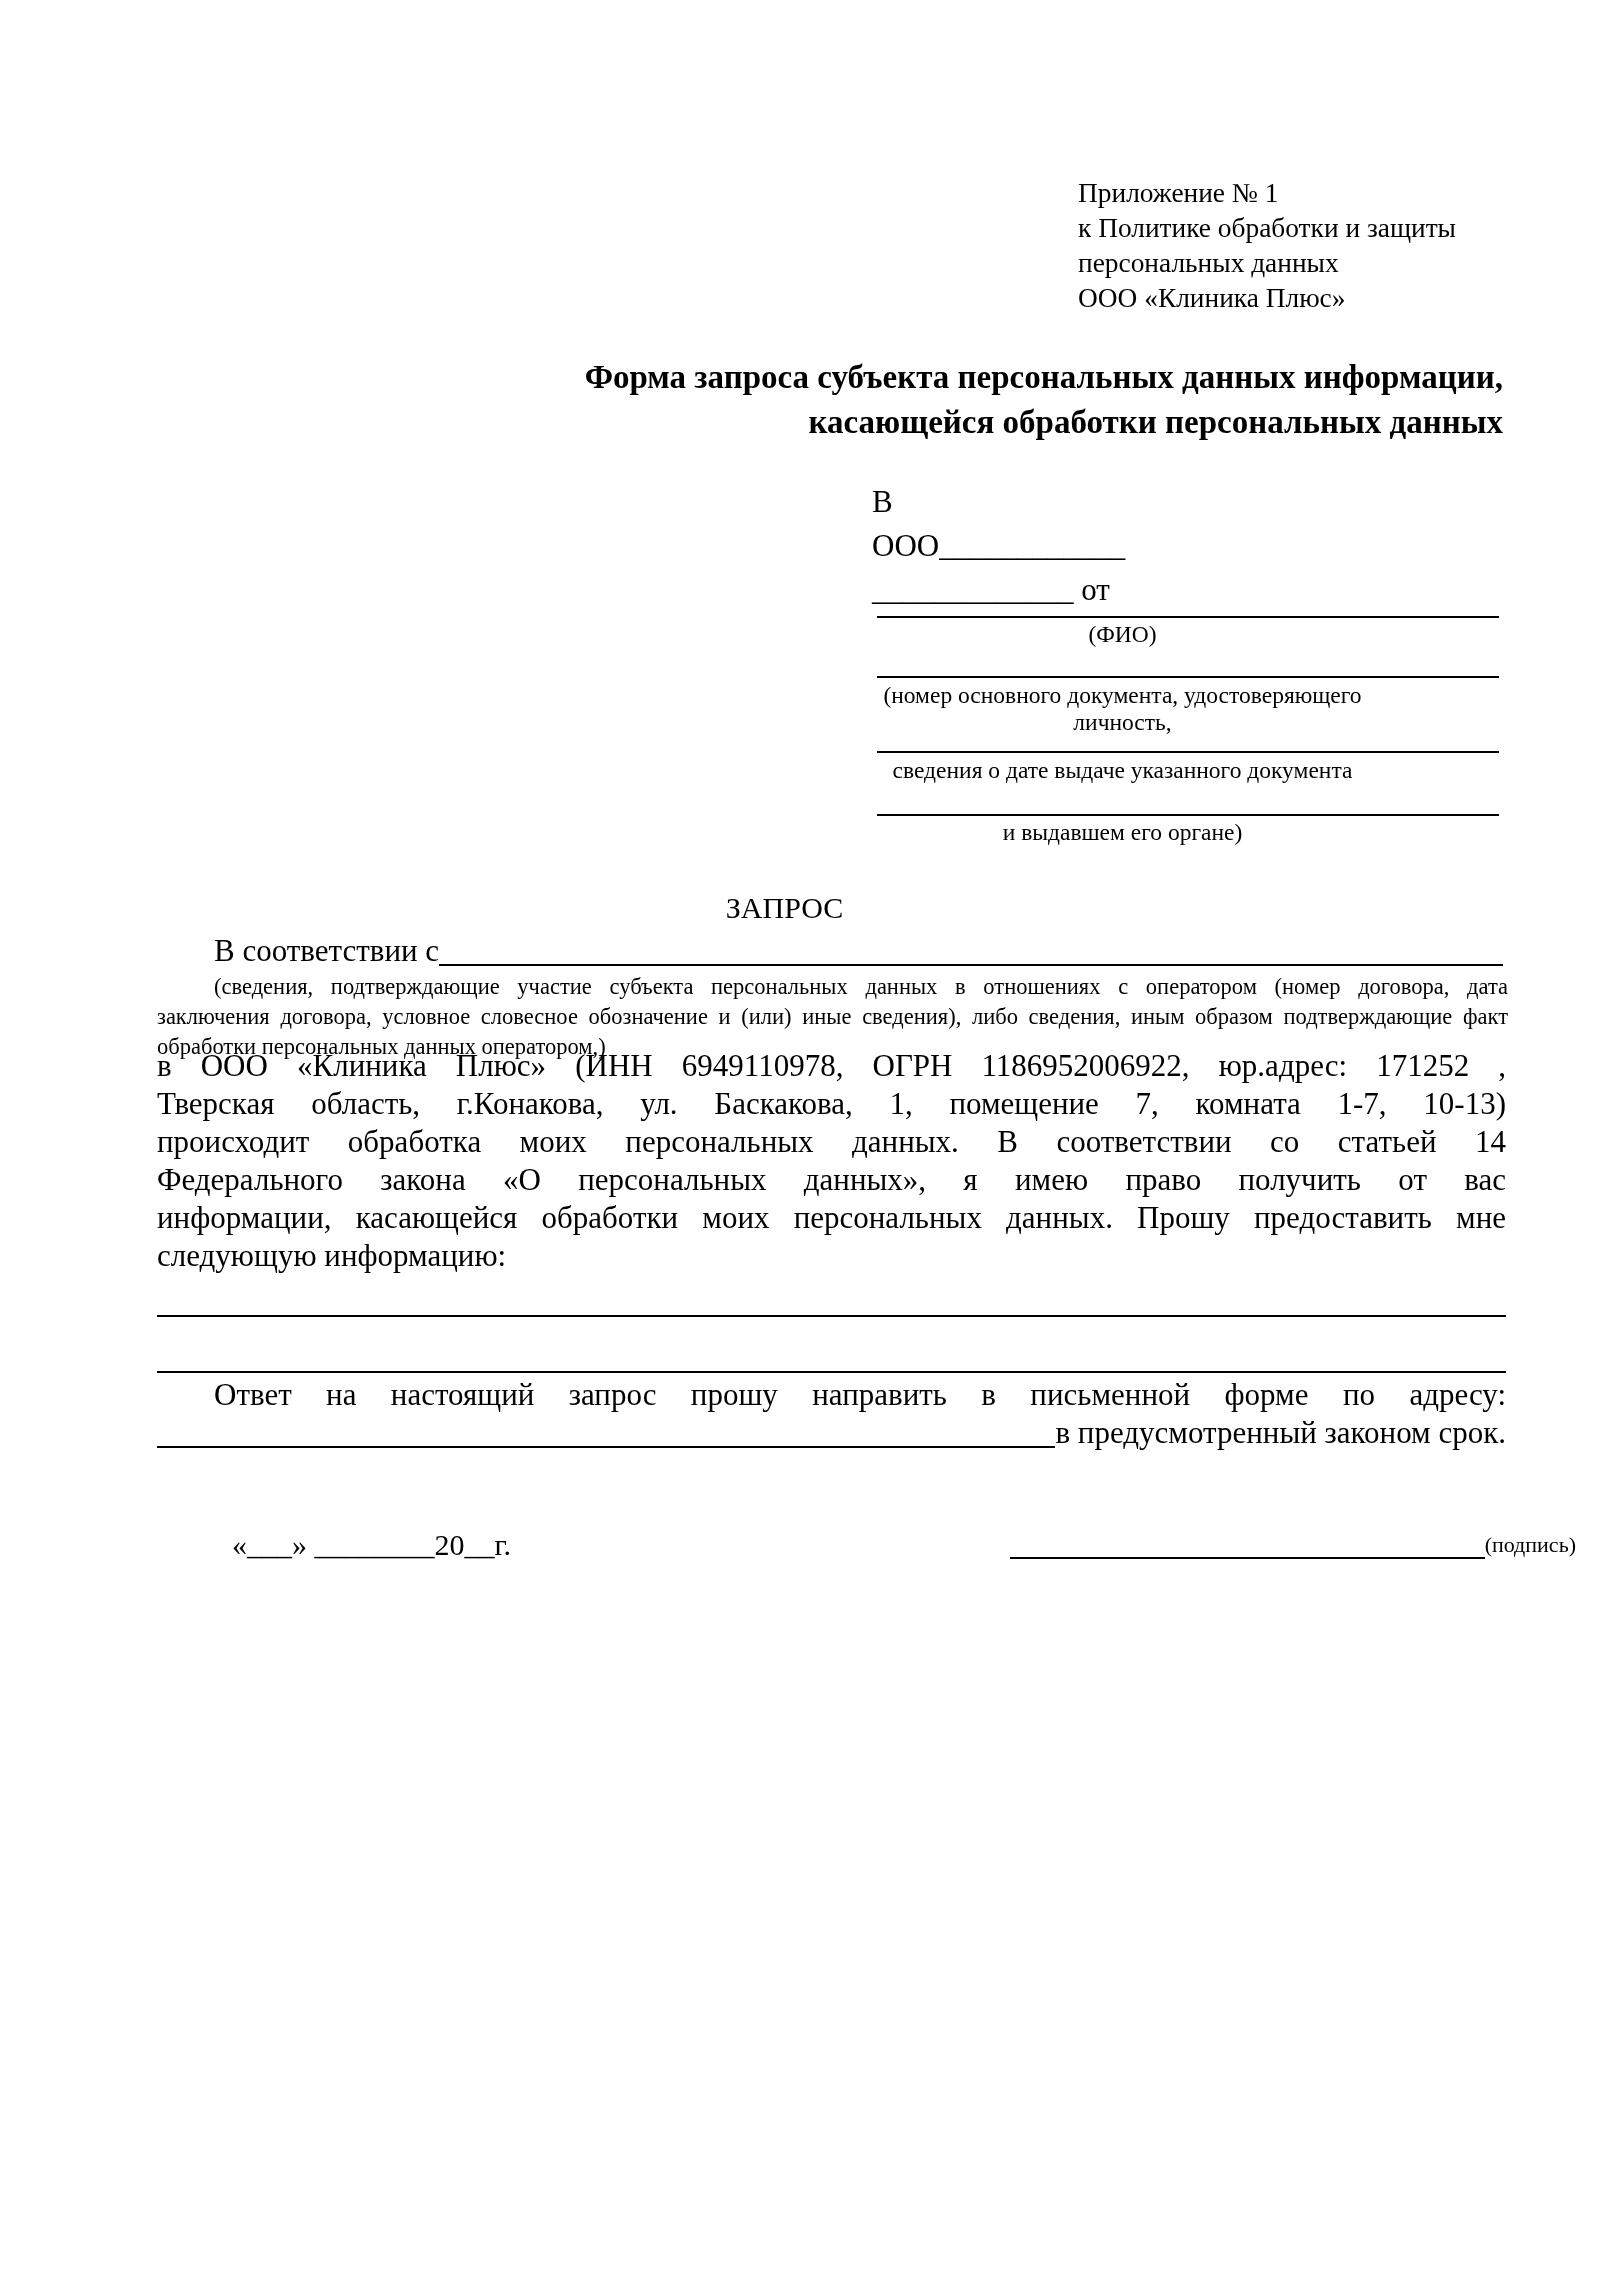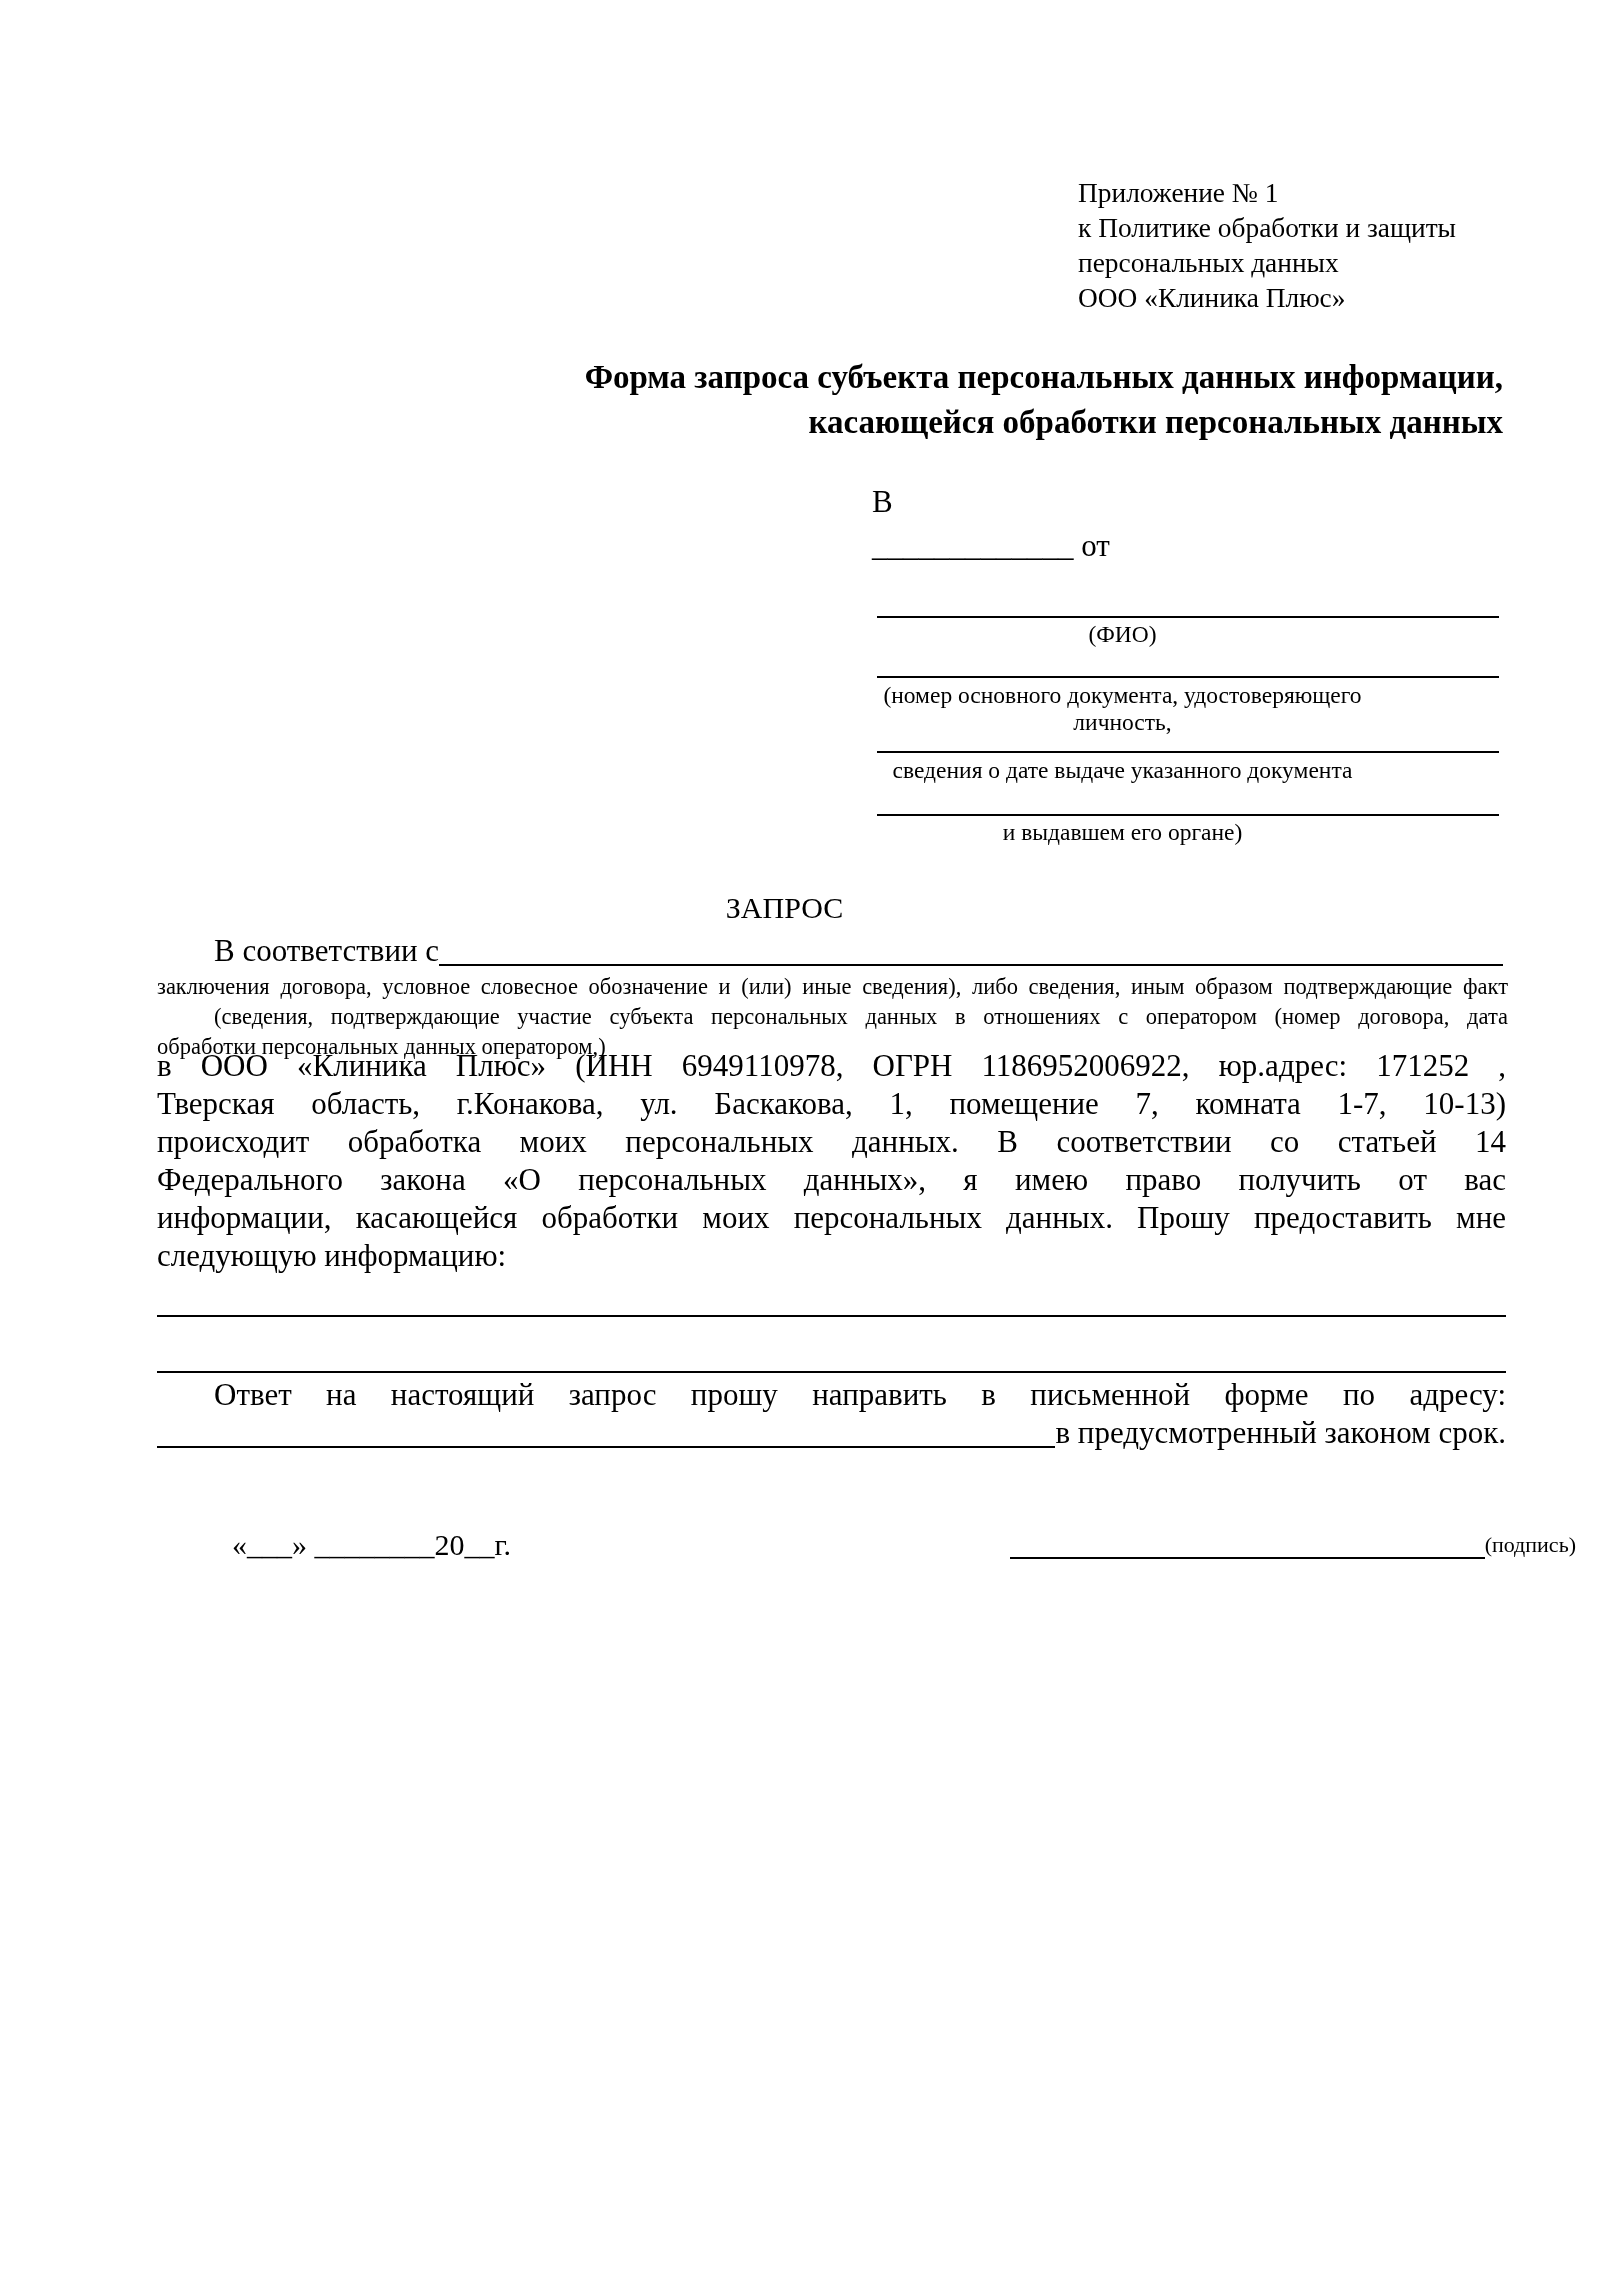--- a/index.html
+++ b/index.html
@@ -65,20 +65,21 @@
     <div>ООО «Клиника Плюс»</div>
   </div>
 
   <div class="abs doc-title">
     <div>Форма запроса субъекта персональных данных информации,</div>
     <div>касающейся обработки персональных данных</div>
   </div>
 
   <div class="abs recipient">
     <div class="row">В</div>
+    <div class="row">ООО____________</div>
     <div class="row">_____________ от</div>
   </div>
 
   <div class="abs rule rule-recipient" style="top:616px;"></div>
   <div class="abs cap" style="top:621px;">(ФИО)</div>
 
   <div class="abs rule rule-recipient" style="top:676px;"></div>
   <div class="abs cap" style="top:682px;text-align:center;">(номер основного документа, удостоверяющего личность,</div>
 
   <div class="abs rule rule-recipient" style="top:751px;"></div>
@@ -88,22 +89,22 @@
   <div class="abs cap" style="top:819px;">и выдавшем его органе)</div>
 
   <div class="abs zapros">ЗАПРОС</div>
 
   <div class="abs intro">
     <span class="lead">В соответствии с</span>
     <span class="blank-fill"></span>
   </div>
 
   <div class="abs fineprint">
+    <div class="jline indent">(сведения, подтверждающие участие субъекта персональных данных в отношениях с оператором (номер договора, дата</div>
     <div class="jline">заключения договора, условное словесное обозначение и (или) иные сведения), либо сведения, иным образом подтверждающие факт</div>
-    <div class="jline indent">(сведения, подтверждающие участие субъекта персональных данных в отношениях с оператором (номер договора, дата</div>
     <div>обработки персональных данных оператором,)</div>
   </div>
 
   <div class="abs bodytext">
     <div class="jline">в ООО «Клиника Плюс» (ИНН 6949110978, ОГРН 1186952006922, юр.адрес: 171252 ,</div>
     <div class="jline">Тверская область, г.Конакова, ул. Баскакова, 1, помещение 7, комната 1-7, 10-13)</div>
     <div class="jline">происходит обработка моих персональных данных. В соответствии со статьей 14</div>
     <div class="jline">Федерального закона «О персональных данных», я имею право получить от вас</div>
     <div class="jline">информации, касающейся обработки моих персональных данных. Прошу предоставить мне</div>
     <div>следующую информацию:</div>

